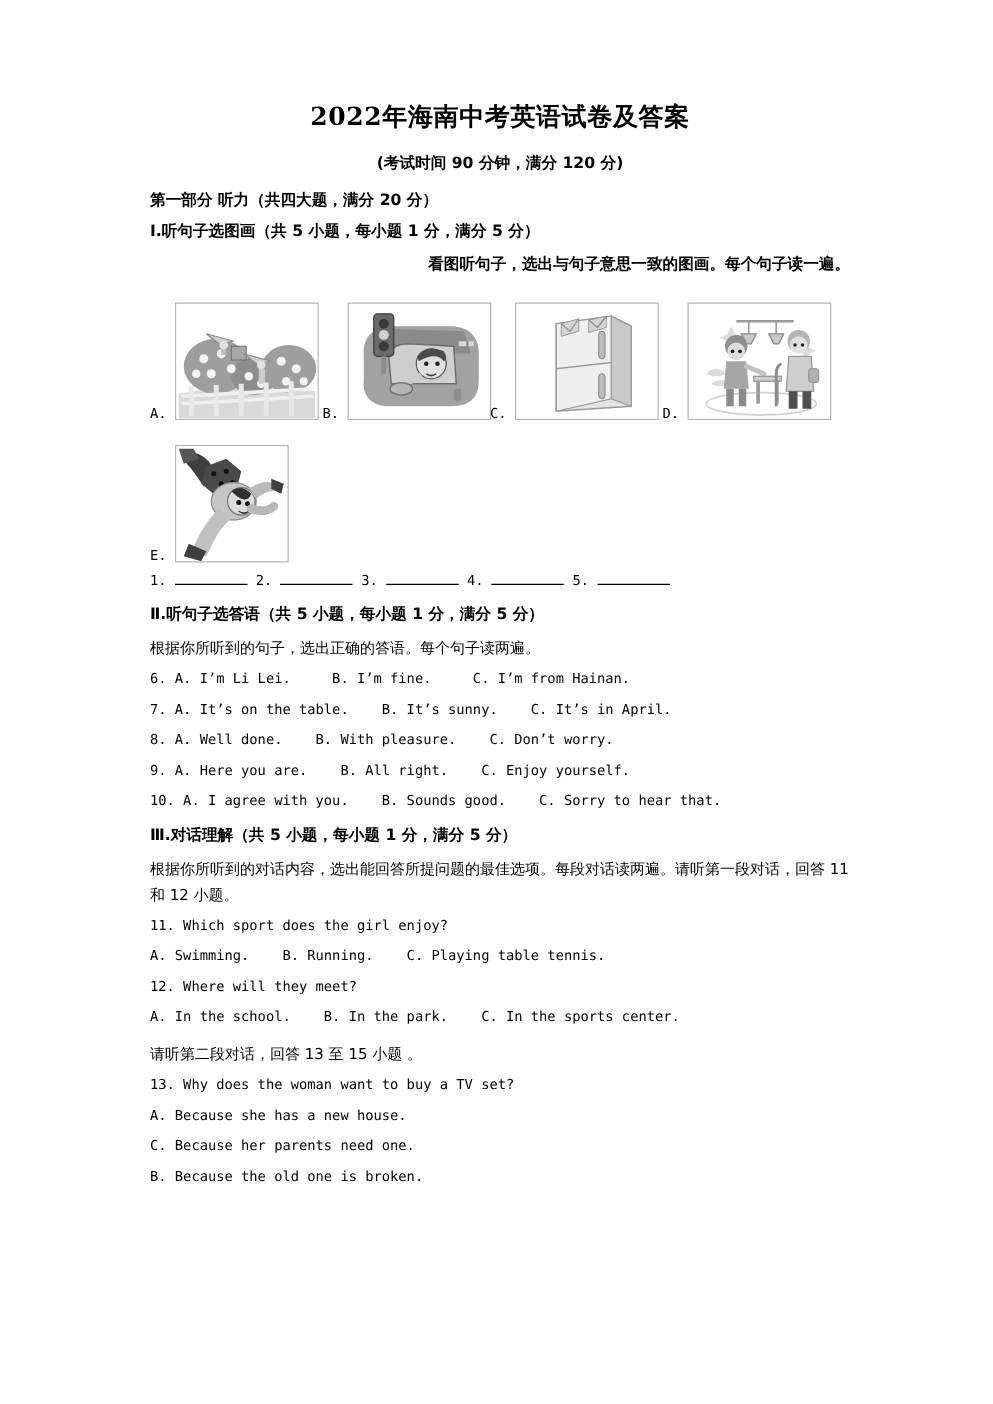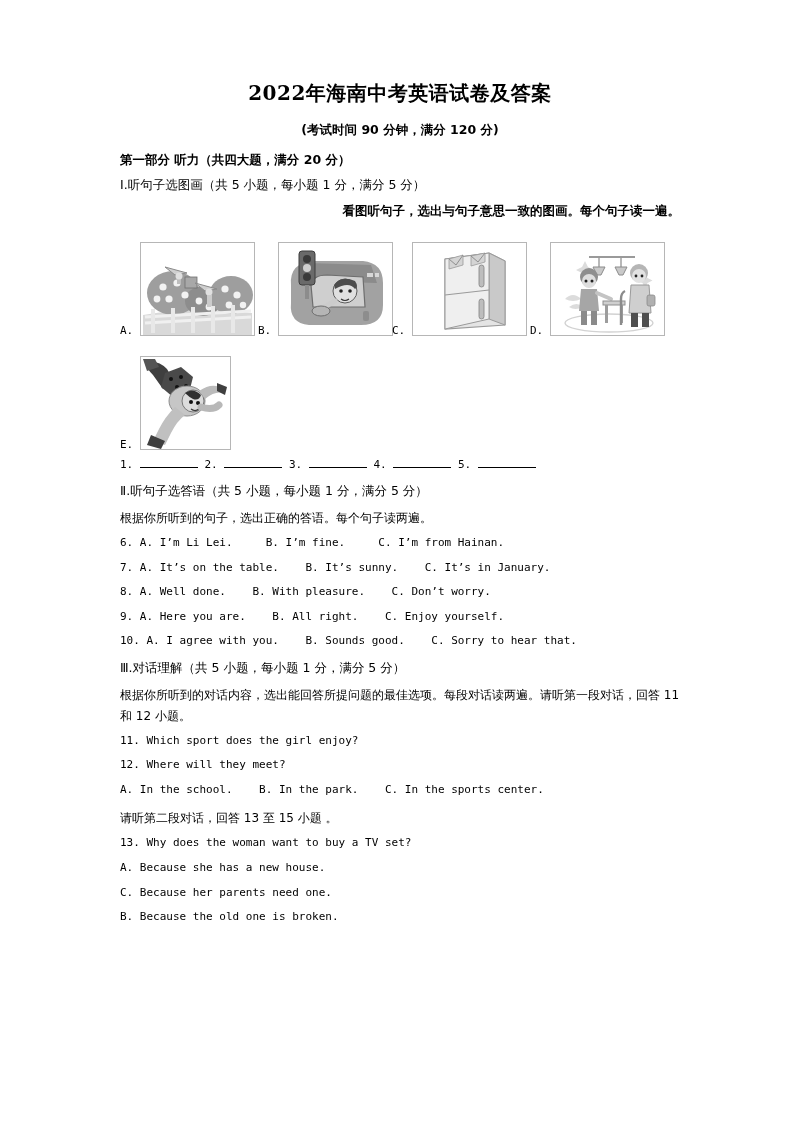--- a/index.html
+++ b/index.html
@@ -51,21 +51,21 @@
   
   .part-heading {
     font-size: 12.5px;
     font-weight: bold;
     font-family: "DejaVu Sans", "Liberation Sans", sans-serif;
     margin: 0 0 8px 0;
     line-height: 1.35;
   }
   .sec-heading {
     font-size: 12.5px;
-    font-weight: normal;
+    font-weight: bold;
     font-family: "DejaVu Sans", "Liberation Sans", sans-serif;
     margin: 0 0 8px 0;
     line-height: 1.35;
   }
   .directive {
     font-size: 12.5px;
     font-weight: bold;
     font-family: "DejaVu Sans", "Liberation Sans", sans-serif;
     margin: 0 0 10px 0;
     line-height: 1.45;
@@ -342,29 +342,30 @@
         </div>
       </div>
     </div>
 
     <div class="blank-row"><span>1.</span> <span class="blank-u"></span> <span>2.</span> <span class="blank-u"></span> <span>3.</span> <span class="blank-u"></span> <span>4.</span> <span class="blank-u"></span> <span>5.</span> <span class="blank-u"></span></div>
 
     <div class="sec-heading">Ⅱ.听句子选答语（共 5 小题，每小题 1 分，满分 5 分）</div>
     <div class="directive-n">根据你所听到的句子，选出正确的答语。每个句子读两遍。</div>
 
     <div class="qline">6. A. I’m Li Lei.     B. I’m fine.     C. I’m from Hainan.</div>
-    <div class="qline">7. A. It’s on the table.    B. It’s sunny.    C. It’s in January.</div>
+    <div class="qline">7. A. It’s on the table.    B. It’s sunny.    C. It’s in April.</div>
     <div class="qline">8. A. Well done.    B. With pleasure.    C. Don’t worry.</div>
     <div class="qline">9. A. Here you are.    B. All right.    C. Enjoy yourself.</div>
     <div class="qline">10. A. I agree with you.    B. Sounds good.    C. Sorry to hear that.</div>
 
     <div class="sec-heading">Ⅲ.对话理解（共 5 小题，每小题 1 分，满分 5 分）</div>
     <div class="directive-n">根据你所听到的对话内容，选出能回答所提问题的最佳选项。每段对话读两遍。请听第一段对话，回答 11 和 12 小题。</div>
 
     <div class="qline">11. Which sport does the girl enjoy?</div>
+    <div class="qline">A. Swimming.    B. Running.    C. Playing table tennis.</div>
     <div class="qline">12. Where will they meet?</div>
     <div class="qline">A. In the school.    B. In the park.    C. In the sports center.</div>
 
     <div class="directive-n">请听第二段对话，回答 13 至 15 小题 。</div>
 
     <div class="qline">13. Why does the woman want to buy a TV set?</div>
     <div class="qline">A. Because she has a new house.</div>
     <div class="qline">C. Because her parents need one.</div>
     <div class="qline">B. Because the old one is broken.</div>
 

